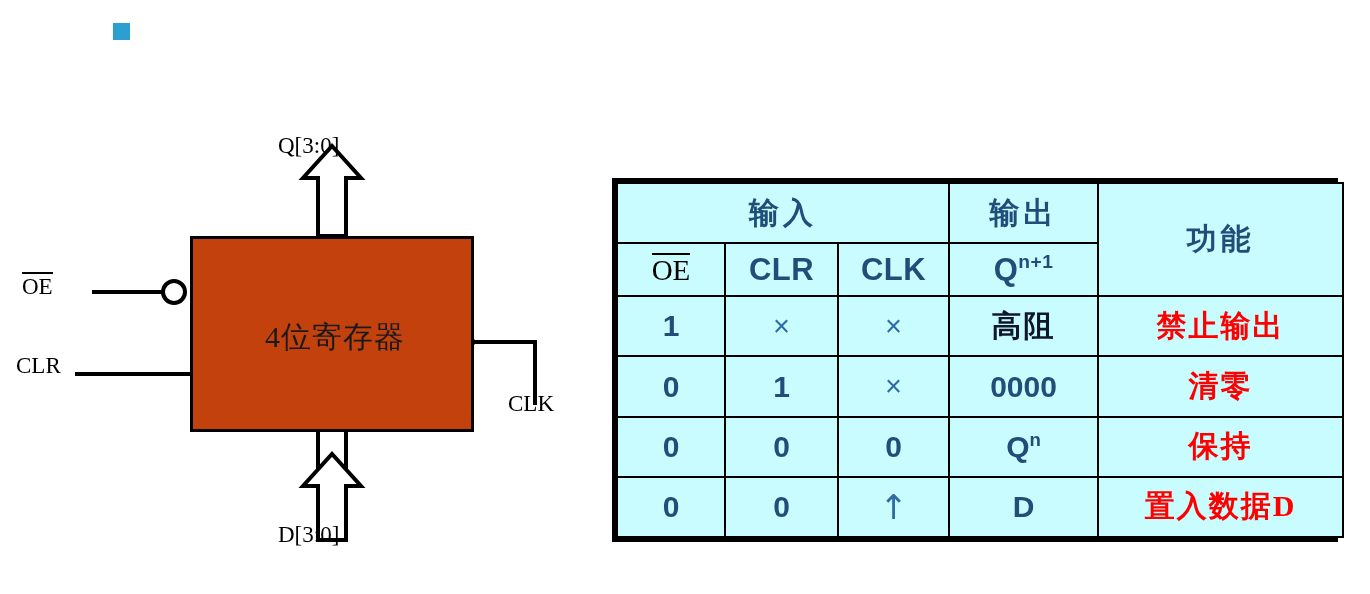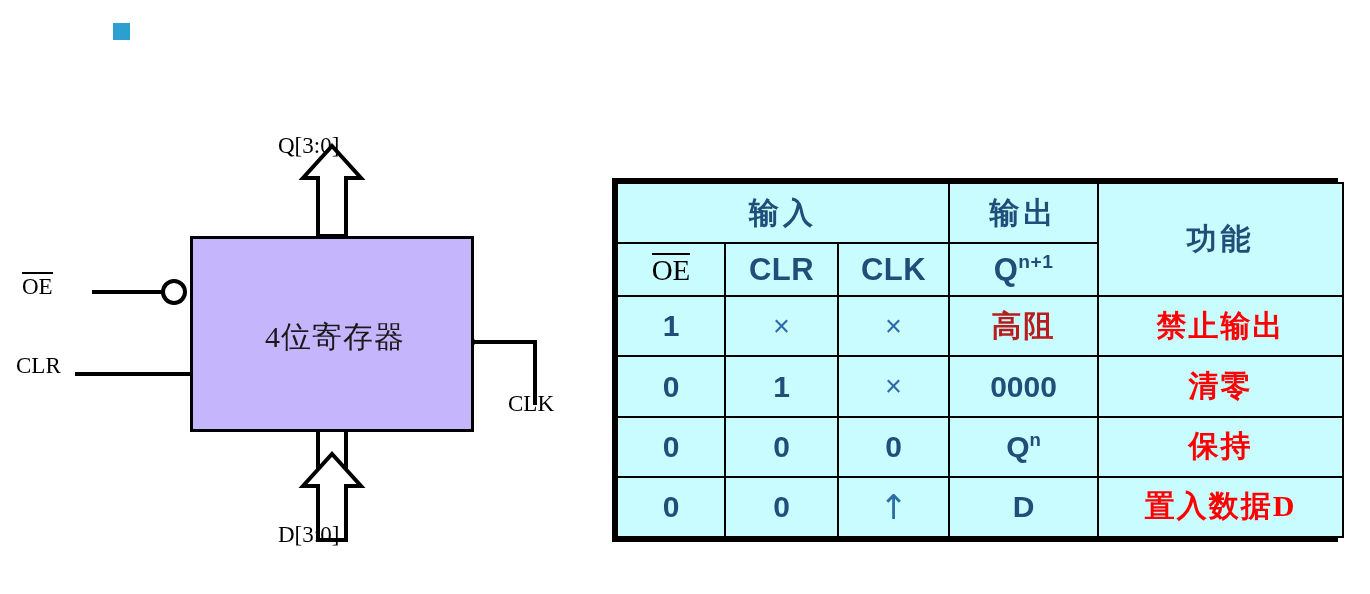--- a/index.html
+++ b/index.html
@@ -52,21 +52,21 @@
     font-family: "Liberation Serif", "DejaVu Serif", serif;
     font-size: 23px;
     color: #000000;
     white-space: nowrap;
     line-height: 1;
   }
   #reg-box {
     position: absolute;
     left: 190px; top: 116px;
     width: 284px; height: 196px;
-    background: #c4b5fd;
+    background: #c2410c;
     border: 3px solid #000000;
     box-sizing: border-box;
     text-decoration: underline;
   }
   #reg-box-label {
     position: absolute;
     left: 0; top: 0;
     width: 284px; height: 196px;
     display: flex;
     align-items: center;
@@ -153,21 +153,21 @@
     font-family: "DejaVu Sans", sans-serif;
     font-weight: normal;
     font-size: 34px;
     color: #2e6da4;
     line-height: 1;
   }
   .cell-cn {
     font-family: "Liberation Serif", "DejaVu Serif", serif;
     font-weight: bold;
     font-size: 30px;
-    color: #b91c1c;
+    color: #0f172a;
     letter-spacing: 2px;
     margin-top: 8px;
   }
   .cell-fn {
     font-family: "Liberation Serif", "DejaVu Serif", serif;
     font-weight: bold;
     font-size: 30px;
     color: #ff0000;
     letter-spacing: 2px;
     margin-left: 32px;

